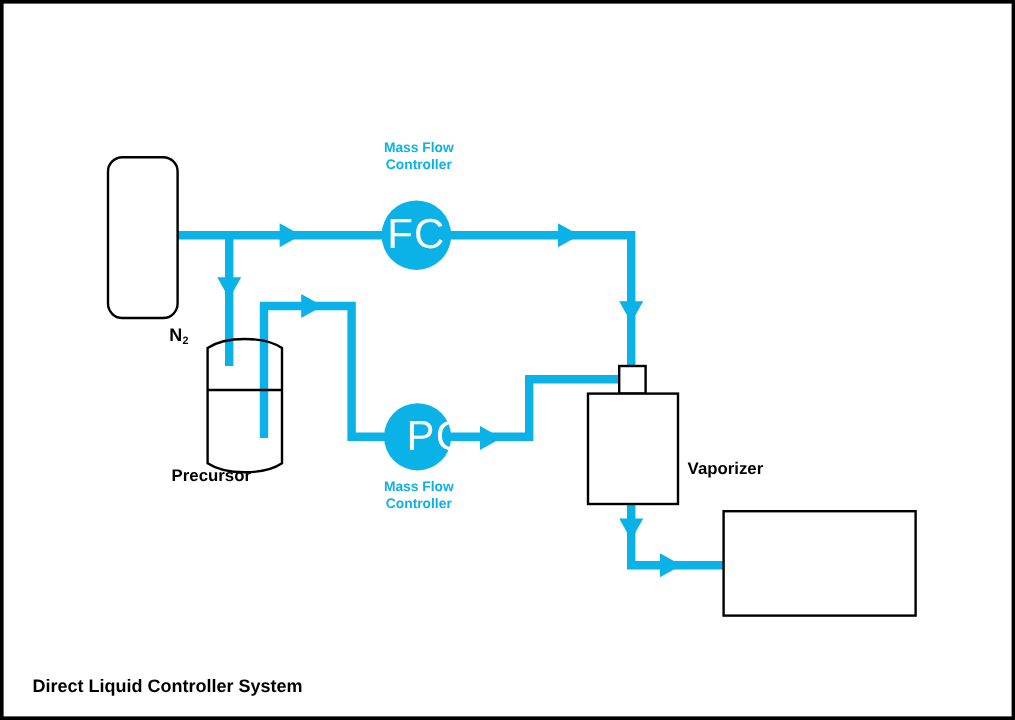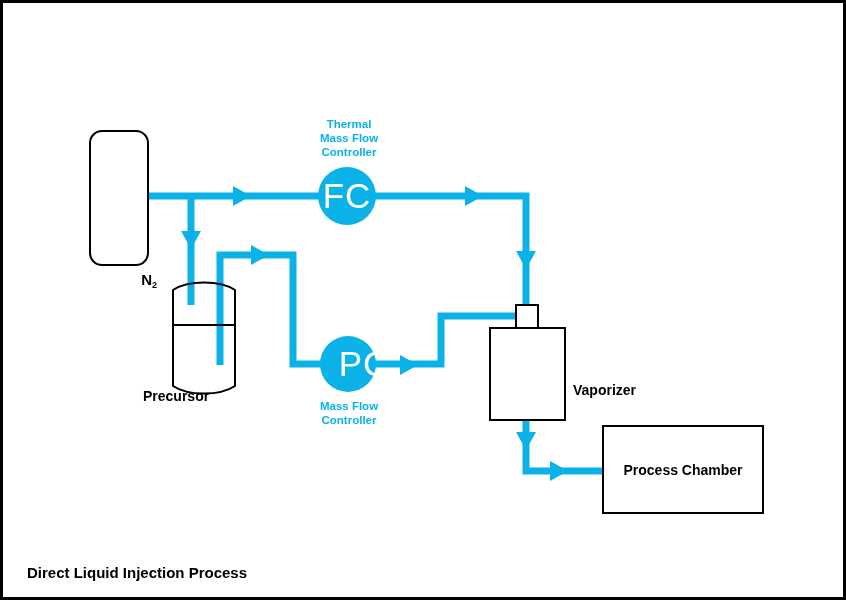--- a/index.html
+++ b/index.html
@@ -103,33 +103,29 @@
     <rect class="equip-shape" x="487" y="325" width="75" height="92"></rect>
     <rect class="equip-shape" x="600" y="423" width="160" height="87"></rect>
     <path class="equip-outline" d="M170 287 C185 277 217 277 232 287 L232 383 C217 393 185 393 170 383 Z"></path>
     <path class="equip-outline" d="M170 322 L232 322"></path>
   </svg>
 
   <div class="controller-symbol" style="left:314px; top:178px;">FC</div>
   <div class="controller-symbol" style="left:331px; top:346px;">PC</div>
 
   <div class="controller-caption" style="left:271px; top:114px;">
-    <span>Thermal</span>
     <span>Mass Flow</span>
     <span>Controller</span>
   </div>
   <div class="controller-caption" style="left:271px; top:396px;">
     <span>Mass Flow</span>
     <span>Controller</span>
   </div>
 
   <div class="label" style="left:98px; top:268px; width:56px; text-align:right;">
     <span class="tank-label-main">N</span><span class="tank-label-sub">2</span>
   </div>
   <div class="label" style="left:140px; top:385px; width:121px; text-align:left;">Precursor</div>
   <div class="label" style="left:570px; top:367px;margin-top:12px;">Vaporizer</div>
-  <div class="chamber-label-box">
-    <span class="label" style="position:static;">Process Chamber</span>
-  </div>
 
-  <div class="diagram-title">Direct Liquid Injection Process</div>
+  <div class="diagram-title">Direct Liquid Controller System</div>
 
 </div>
 
 </body></html>

